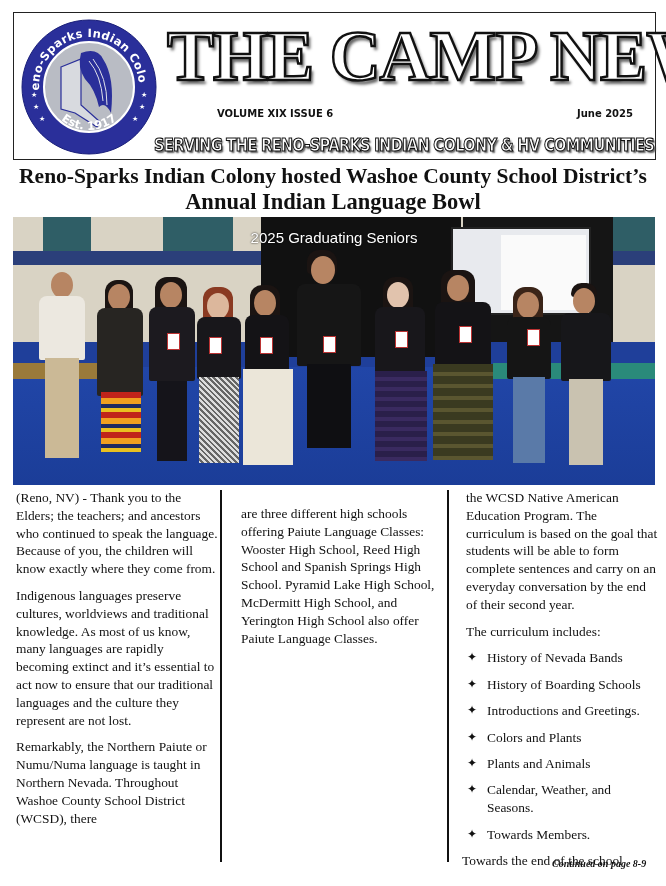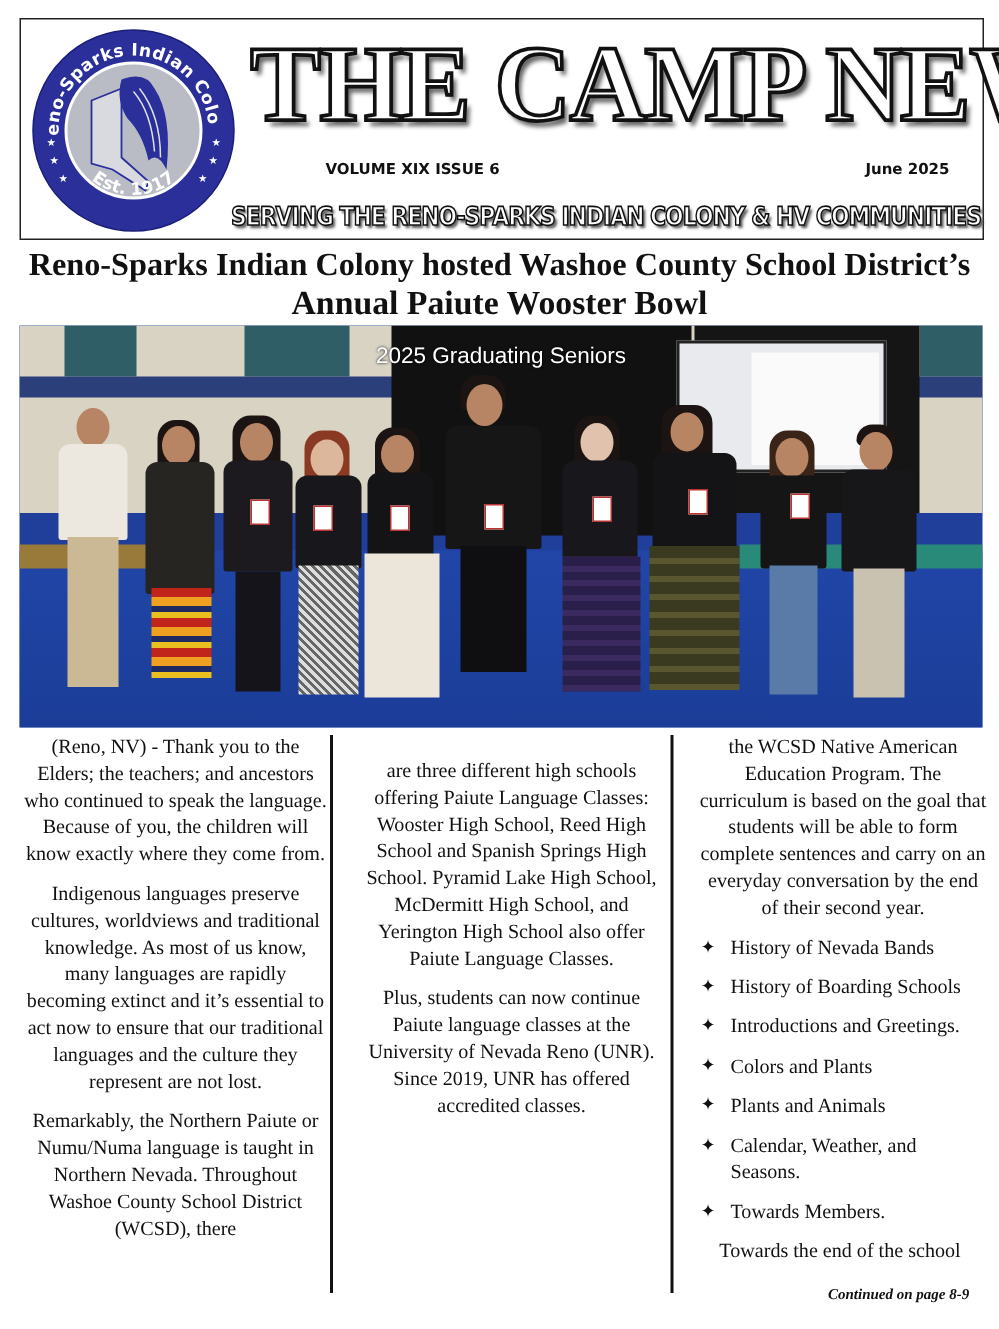--- a/index.html
+++ b/index.html
@@ -73,21 +73,21 @@
   .photo-caption {
     position: absolute; left: 0; top: 12px; width: 642px; text-align: center;
     font-family: "Liberation Sans", "DejaVu Sans", sans-serif; font-size: 15px; color: #fff;
     text-shadow: 0 0 2px #000;
   }
 
   
   .col {
     position: absolute; top: 489px; font-size: 13.4px; line-height: 17.8px; color: #111;
   }
-  .col p { margin-bottom: 9px; text-align: center; }
+  .col p { margin-bottom: 9px; }
   .col1 { left: 16px; width: 202px; }
   .col2 { left: 241px; width: 200px; margin-top: 16px; }
   .col3 { left: 466px; width: 192px; }
   .divider { position: absolute; top: 490px; width: 2px; height: 372px; background: #111; }
   .div1 { left: 220px; }
   .div2 { left: 447px; }
   .col3 ul { list-style: none; }
   .col3 li { position: relative; padding-left: 21px; margin-bottom: 8.6px; }
   .col3 li .bullet { position: absolute; left: 1px; top: 0; font-size: 12px; font-family: "DejaVu Sans", sans-serif; }
   .continued {
@@ -125,21 +125,21 @@
     <text x="122" y="80" font-size="7" fill="#fff">★</text>
   </svg>
   <div class="title">THE CAMP NEWS</div>
   <div class="vol">VOLUME XIX ISSUE 6</div>
   <div class="date">June 2025</div>
   <div class="serving">SERVING THE RENO-SPARKS INDIAN COLONY &amp; HV COMMUNITIES</div>
 </div>
 
 <div class="headline">
   <div>Reno-Sparks Indian Colony hosted Washoe County School District’s</div>
-  <div style="font-size:22.5px;">Annual Paiute Wooster Bowl</div>
+  <div style="font-size:22.5px;">Annual Indian Language Bowl</div>
 </div>
 
 <div class="photo">
   <div class="wall"></div>
   <div class="panel" style="left:30px;width:48px;"></div>
   <div class="panel" style="left:150px;width:70px;"></div>
   <div class="panel" style="left:600px;width:42px;"></div>
   <div class="wallstripe"></div>
   <div class="curtain"></div>
   <div class="curtain2"></div>
@@ -223,25 +223,25 @@
 <div class="divider div2"></div>
 
 <div class="col col1">
   <p>(Reno, NV) - Thank you to the Elders; the teachers; and ancestors who continued to speak the language. Because of you, the children will know exactly where they come from.</p>
   <p>Indigenous languages preserve cultures, worldviews and traditional knowledge. As most of us know, many languages are rapidly becoming extinct and it’s essential to act now to ensure that our traditional languages and the culture they represent are not lost.</p>
   <p>Remarkably, the Northern Paiute or Numu/Numa language is taught in Northern Nevada. Throughout Washoe County School District (WCSD), there</p>
 </div>
 
 <div class="col col2">
   <p>are three different high schools offering Paiute Language Classes: Wooster High School, Reed High School and Spanish Springs High School. Pyramid Lake High School, McDermitt High School, and Yerington High School also offer Paiute Language Classes.</p>
-  <p>Plus, students can now continue Paiute language classes at the University of Nevada Reno (UNR). Since 2019, UNR has offered accredited classes.</p>
 </div>
 
 <div class="col col3">
   <p>the WCSD Native American Education Program. The curriculum is based on the goal that students will be able to form complete sentences and carry on an everyday conversation by the end of their second year.</p>
+  <p>The curriculum includes:</p>
   <ul>
     <li><span class="bullet">✦</span><span>History of Nevada Bands</span></li>
     <li><span class="bullet">✦</span><span>History of Boarding Schools</span></li>
     <li><span class="bullet">✦</span><span>Introductions and Greetings.</span></li>
     <li><span class="bullet">✦</span><span>Colors and Plants</span></li>
     <li><span class="bullet">✦</span><span>Plants and Animals</span></li>
     <li><span class="bullet">✦</span><span>Calendar, Weather, and Seasons.</span></li>
     <li><span class="bullet">✦</span><span>Towards Members.</span></li>
   </ul>
   <p style="margin-left:-4px;">Towards the end of the school</p>

